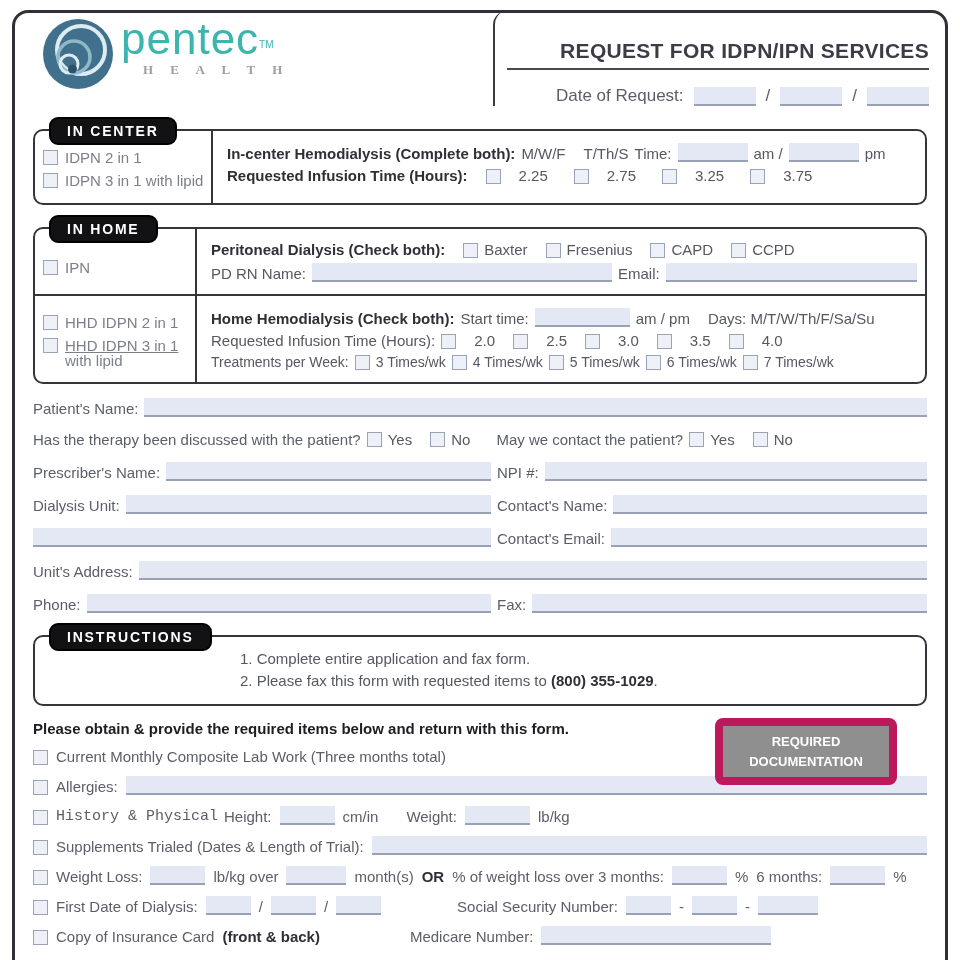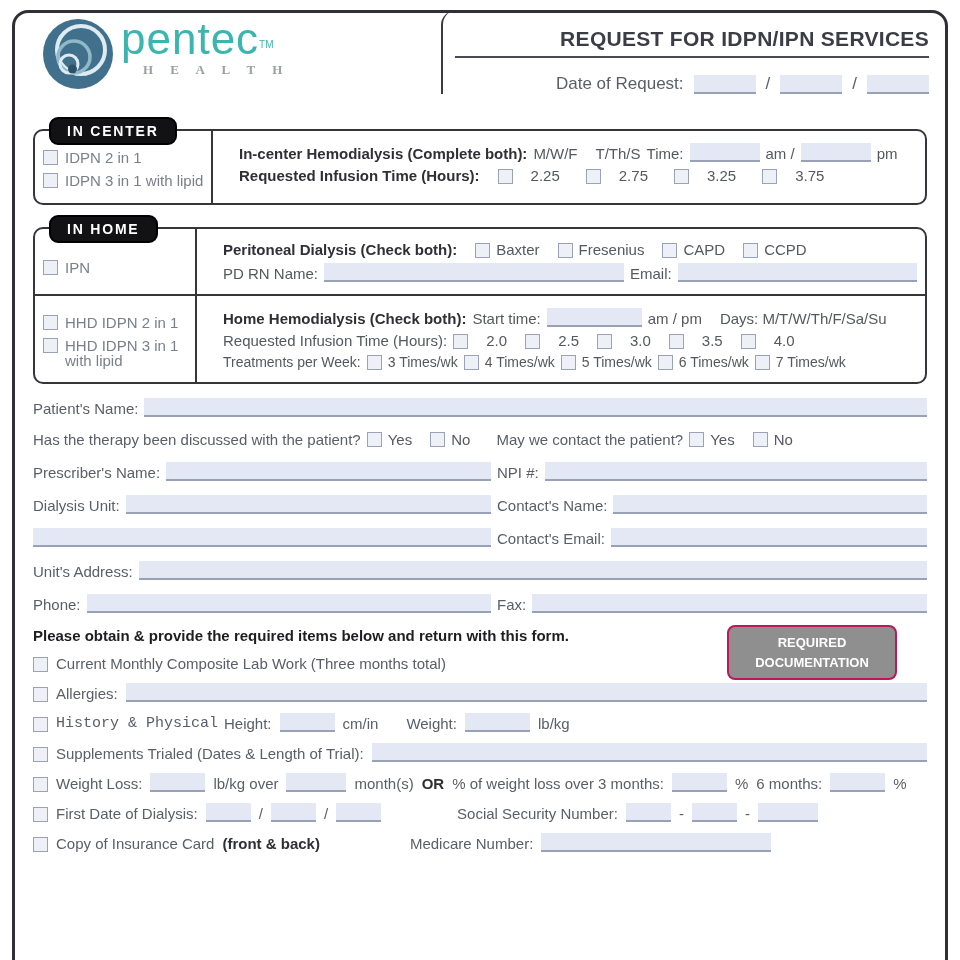--- a/index.html
+++ b/index.html
@@ -9,34 +9,34 @@
         border:3px solid #303036;border-radius:16px;box-sizing:border-box;
         padding:0 18px;background:#fff;}
   
   .header{position:relative;height:100px;}
   .logo{position:absolute;left:8px;top:4px;display:flex;align-items:flex-start;}
   .logo-mark{width:74px;height:74px;}
   .logo-text{margin-left:6px;line-height:1;}
   .brand{font-size:44px;color:#3bb5ae;letter-spacing:1px;font-weight:500;}
   .brand-tm{font-size:10px;color:#3bb5ae;vertical-align:super;}
   .brand-sub{font-size:13px;color:#9aa0a6;letter-spacing:7px;margin-top:2px;margin-left:22px;font-weight:bold;font-family:Liberation Serif, serif;}
-  .titlebox{position:absolute;top:-2px;right:-18px;width:504px;box-sizing:border-box;
-            border-left:2.5px solid #3a3a40;border-radius:14px 0 0 0;padding:16px 16px 0 12px;}
+  .titlebox{position:absolute;top:-2px;right:-18px;width:452px;box-sizing:border-box;
+            border-left:2.5px solid #3a3a40;border-radius:14px 0 0 0;padding:28px 16px 0 12px;}
   .title{font-size:21px;font-weight:bold;color:#3c3c46;letter-spacing:.3px;
          text-align:right;border-bottom:2px solid #4a4a55;padding-bottom:5px;}
   .daterow{display:flex;align-items:flex-end;justify-content:flex-end;gap:10px;
            margin-top:16px;font-size:17px;color:#5b5e68;}
   
   .box{position:relative;border:2.5px solid #35353b;border-radius:10px;background:#fff;}
   .badge{position:absolute;top:-14px;left:14px;background:#121214;color:#fff;
          font-weight:bold;font-size:14px;letter-spacing:1.8px;padding:4px 16px;
          border-radius:9px;border:2px solid #000;z-index:3;}
   .cols{display:flex;}
   .colL{box-sizing:border-box;border-right:2.5px solid #35353b;padding:12px 4px 8px 8px;}
-  .colR{flex:1;padding:7px 8px 7px 14px;margin-left:12px;}
+  .colR{flex:1;padding:7px 8px 7px 14px;}
   .iline{display:flex;align-items:flex-end;gap:6px;margin:5px 0;font-size:15px;white-space:nowrap;}
   .cbl{display:flex;align-items:center;gap:7px;margin:6px 0;font-size:15px;color:#7b7f8a;}
   .cb{width:15px;height:15px;flex:none;display:inline-block;background:#eef0f8;
       border:1.5px solid #9aa2b8;box-sizing:border-box;}
   .field{display:inline-block;background:#e4e8f4;border-bottom:2px solid #99a1b7;
          height:17px;vertical-align:-3px;flex:none;}
   .grow{flex:1 1 auto;}
   b,.bold{color:#2f2f36;}
   .gap12{margin-left:12px;} .gap20{margin-left:20px;}
   .w45{width:45px;} .w55{width:55px;} .w60{width:60px;} .w62{width:62px;}
@@ -52,21 +52,21 @@
   .frow{display:flex;align-items:flex-end;gap:6px;margin:14px 0;white-space:nowrap;}
   .fcolL{display:flex;align-items:flex-end;gap:6px;width:458px;flex:none;}
   .fcolR{display:flex;align-items:flex-end;gap:6px;flex:1;}
   
   .instructions{margin-top:22px;padding:8px 10px 10px 205px;min-height:46px;box-sizing:border-box;}
   .ins-line{font-size:15px;color:#55585f;margin:5px 0;}
   
   .required{position:relative;margin-top:14px;font-size:15px;}
   .req-heading{font-weight:bold;color:#1d1d22;font-size:15px;margin:4px 0 2px 0;}
   .req-badge{position:absolute;right:30px;top:-2px;width:158px;background:#8f8f90;
-             border:2px solid #be185d;border-radius:8px;color:#fff;font-weight:bold;
+             border:8px solid #be185d;border-radius:8px;color:#fff;font-weight:bold;
              font-size:13px;text-align:center;padding:6px 4px;line-height:1.5;}
   .req-row{display:flex;align-items:flex-end;gap:8px;margin:11px 0;white-space:nowrap;}
   .req-row .cb{vertical-align:-2px;}
   .rlab{color:#5b5e68;}
 </style>
 </head>
 <body>
 
 <div class="page">
 
@@ -166,21 +166,21 @@
           <span class="field grow"></span>
         </div>
       </div>
     </div>
     <div class="cols row2">
       <div class="colL leftopts" style="width:162px;">
         <div class="cbl">
             <span class="cb"></span>
             <span>HHD IDPN 2 in 1</span>
           </div>
-        <div class="cbl" style="margin-bottom:0;">
+        <div class="cbl" style="margin-bottom:0;text-decoration:underline;">
             <span class="cb"></span>
             <span>HHD IDPN 3 in 1</span>
           </div>
         <div class="sub-indent">with lipid</div>
       </div>
       <div class="colR">
         <div class="iline">
           <b>Home Hemodialysis (Check both):</b>
           <span>Start time:</span>
           <span class="field w95"></span>
@@ -272,20 +272,27 @@
         <span class="rlab">Phone:</span>
         <span class="field grow"></span>
       </div>
       <div class="fcolR">
         <span class="rlab">Fax:</span>
         <span class="field grow"></span>
       </div>
     </div>
   </div>
 
+  <div class="box instructions">
+    <div class="badge">INSTRUCTIONS</div>
+    <div class="ins-line">1.  Complete entire application and fax form.</div>
+    <div class="ins-line">
+      <span>2.  Please fax this form with requested items to </span><b>(800) 355-1029</b><span>.</span>
+    </div>
+  </div>
 
   <div class="required">
     <div class="req-badge">
       <div>REQUIRED</div>
       <div>DOCUMENTATION</div>
     </div>
     <div class="req-heading">Please obtain &amp; provide the required items below and return with this form.</div>
 
     <div class="req-row">
       <span class="cb"></span>

